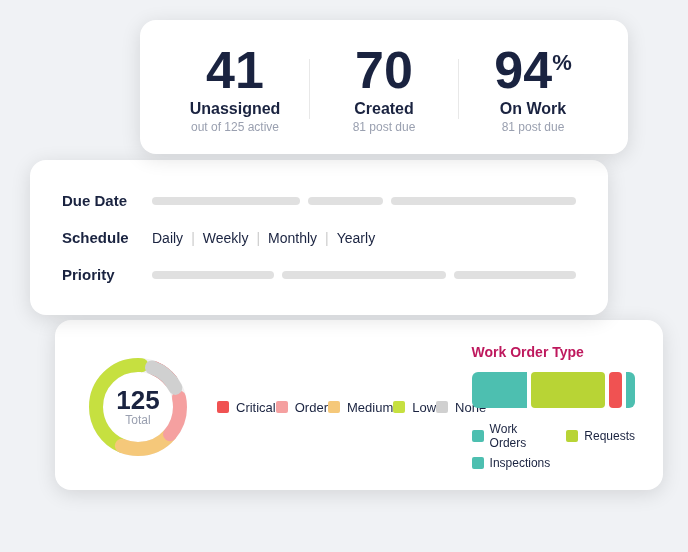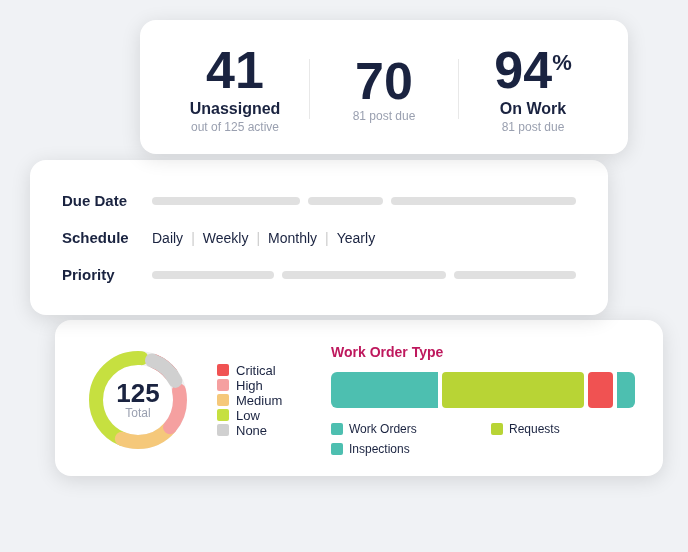--- a/index.html
+++ b/index.html
@@ -159,21 +159,21 @@
 
     .donut-label {
       font-size: 12px;
       color: #9aa0b0;
       font-weight: 500;
     }
 
     
     .legend {
       display: flex;
-      flex-direction: column;
+      flex-direction: row;
       gap: 0;
       min-width: 90px;
     }
 
     .legend-item {
       display: flex;
       align-items: center;
       gap: 7px;
       font-size: 13px;
       color: #1a2340;
@@ -237,20 +237,21 @@
 
 <div class="card card-stats">
   <div class="stat-item">
     <div class="stat-number">41</div>
     <div class="stat-label">Unassigned</div>
     <div class="stat-sublabel">out of 125 active</div>
   </div>
   <div class="stat-divider"></div>
   <div class="stat-item">
     <div class="stat-number">70</div>
+    <div class="stat-label">Created</div>
     <div class="stat-sublabel">81 post due</div>
   </div>
   <div class="stat-divider"></div>
   <div class="stat-item">
     <div class="stat-number">
       <span>94</span><sup>%</sup>
     </div>
     <div class="stat-label">On Work</div>
     <div class="stat-sublabel">81 post due</div>
   </div>
@@ -305,21 +306,21 @@
     </div>
   </div>
 
   <div class="legend">
     <div class="legend-item">
       <div class="legend-dot" style="background:#f05252;"></div>
       <span>Critical</span>
     </div>
     <div class="legend-item">
       <div class="legend-dot" style="background:#f5a0a0;"></div>
-      <span>High</span>
+      <span>Order</span>
     </div>
     <div class="legend-item">
       <div class="legend-dot" style="background:#f5c87a;"></div>
       <span>Medium</span>
     </div>
     <div class="legend-item">
       <div class="legend-dot" style="background:#c6e040;"></div>
       <span>Low</span>
     </div>
     <div class="legend-item">

